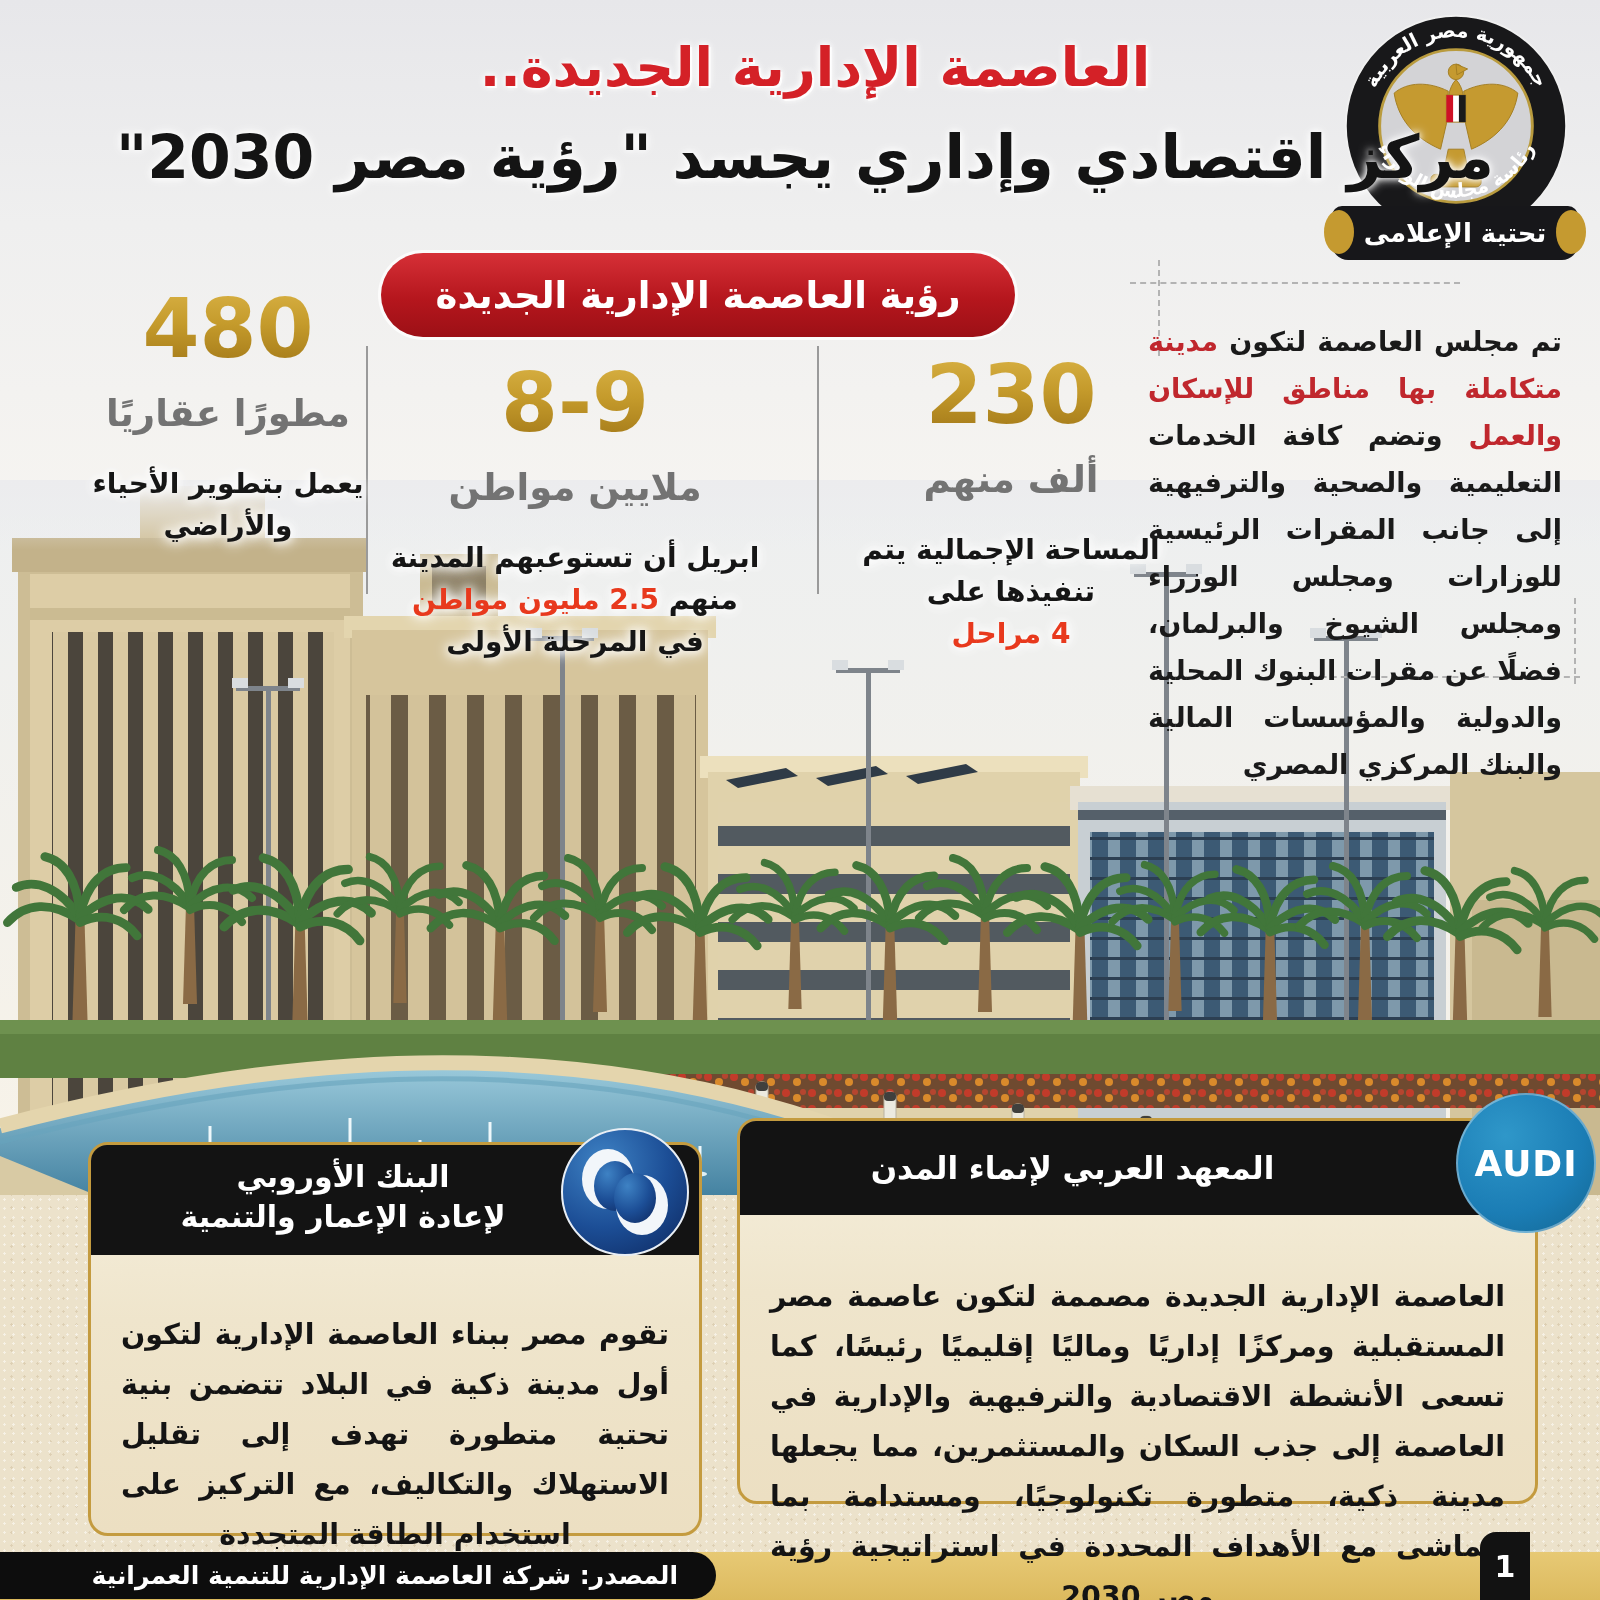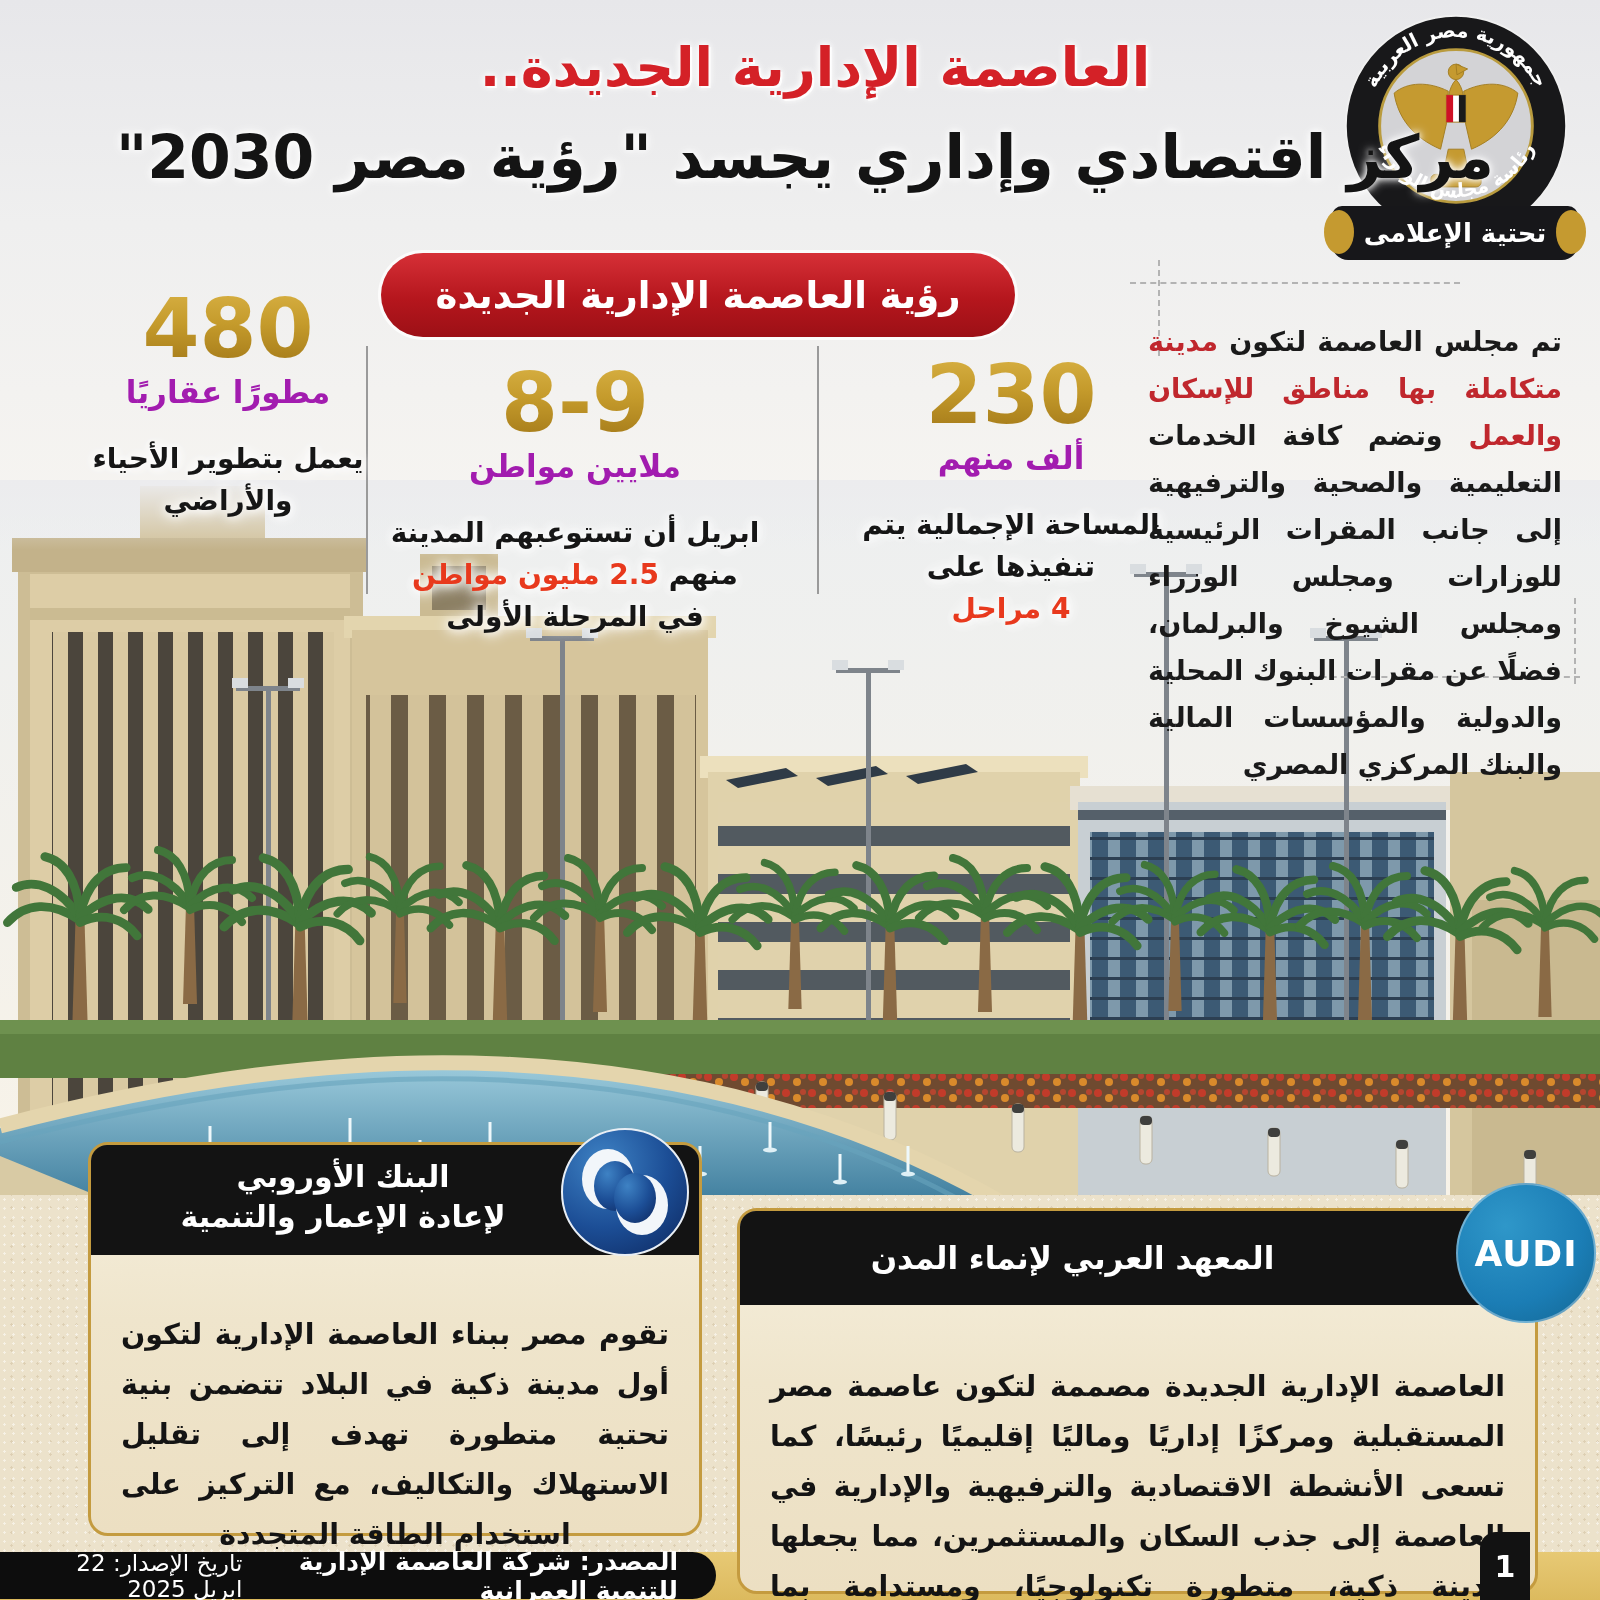--- a/index.html
+++ b/index.html
@@ -40,21 +40,21 @@
   .vision-banner{position:absolute;left:381px;top:253px;width:634px;height:84px;z-index:3;
     background:linear-gradient(180deg,#d63037 0%,#b5161d 55%,#9c1016 100%);
     border-radius:42px;box-shadow:0 0 0 3px rgba(255,255,255,.75);
     display:flex;align-items:center;justify-content:center;
     color:#fff;font-size:37px;font-weight:800;}
 
   
   .stat{position:absolute;z-index:3;text-align:center;}
   .stat-num{font-size:82px;font-weight:800;line-height:1.05;color:#b8912e;
     text-shadow:0 2px 0 rgba(139,104,24,.35);}
-  .stat-unit{font-size:31px;font-weight:800;color:#a21caf;margin-top:2px;}
+  .stat-unit{font-size:37px;font-weight:800;color:#737373;margin-top:20px;}
   .stat-desc{font-size:28px;font-weight:700;color:#161616;line-height:1.5;margin-top:28px;
     text-shadow:0 0 8px #fff,0 0 14px #fff,0 0 18px #fff;}
   .stat-red{color:#e8391d;}
   .stat-area{left:850px;top:352px;width:322px;}
   .stat-citizens{left:388px;top:360px;width:374px;}
   .stat-devs{left:90px;top:286px;width:276px;}
   .sep{position:absolute;width:2px;height:248px;background:#9a9a9a;z-index:3;}
   .sep-1{left:817px;top:346px;} .sep-2{left:366px;top:346px;}
 
   
@@ -74,21 +74,21 @@
   .card{position:absolute;z-index:3;border:3px solid #c49b3f;border-radius:20px;
     background:linear-gradient(180deg,rgba(247,241,223,.94) 0%,#efe5cc 45%,#ecdfc2 100%);}
   .card-header{position:absolute;left:0;top:0;right:0;background:#131313;
     border-radius:16px 16px 0 0;color:#fff;font-weight:800;
     display:flex;flex-direction:column;align-items:center;justify-content:center;}
   .card-body{position:absolute;left:0;right:0;bottom:0;
     font-weight:700;color:#141414;text-align:justify;text-align-last:center;line-height:1.76;}
   .card-ebrd{left:88px;top:1142px;width:608px;height:388px;}
   .card-ebrd .card-header{height:104px;font-size:30px;line-height:1.35;padding:0 120px 6px 16px;}
   .card-ebrd .card-body{top:116px;padding:20px 30px;font-size:28.5px;}
-  .card-audi{left:737px;top:1208px;width:795px;height:380px;}
+  .card-audi{left:737px;top:1118px;width:795px;height:380px;}
   .card-audi .card-header{height:94px;font-size:31px;padding:0 150px 0 20px;}
   .card-audi .card-body{top:104px;padding:18px 30px;font-size:28.5px;}
   .card-logo{position:absolute;z-index:4;}
   .ebrd-logo{left:469px;top:-18px;width:130px;height:130px;}
   .audi-logo{left:716px;top:-28px;width:136px;height:136px;border-radius:50%;
     background:radial-gradient(circle at 35% 30%,#2f97c9,#1b7db5 60%,#136692);
     display:flex;align-items:center;justify-content:center;
     color:#fff;font-size:36px;font-weight:800;letter-spacing:1px;
     border:2px solid rgba(255,255,255,.35);}
 
@@ -398,17 +398,16 @@
       <span>المعهد العربي لإنماء المدن</span>
     </div>
     <div class="card-logo audi-logo">
       <span>AUDI</span>
     </div>
     <p class="card-body">العاصمة الإدارية الجديدة مصممة لتكون عاصمة مصر المستقبلية ومركزًا إداريًا وماليًا إقليميًا رئيسًا، كما تسعى الأنشطة الاقتصادية والترفيهية والإدارية في العاصمة إلى جذب السكان والمستثمرين، مما يجعلها مدينة ذكية، متطورة تكنولوجيًا، ومستدامة بما يتماشى مع الأهداف المحددة في استراتيجية رؤية مصر 2030</p>
   </div>
 
   <div class="footer-bar">
     <span class="footer-source">المصدر: شركة العاصمة الإدارية للتنمية العمرانية</span>
-    <span class="footer-date">تاريخ الإصدار: 22 ابريل 2025</span>
   </div>
   <div class="page-tab">1</div>
 
 </div>
 
 </body></html>

